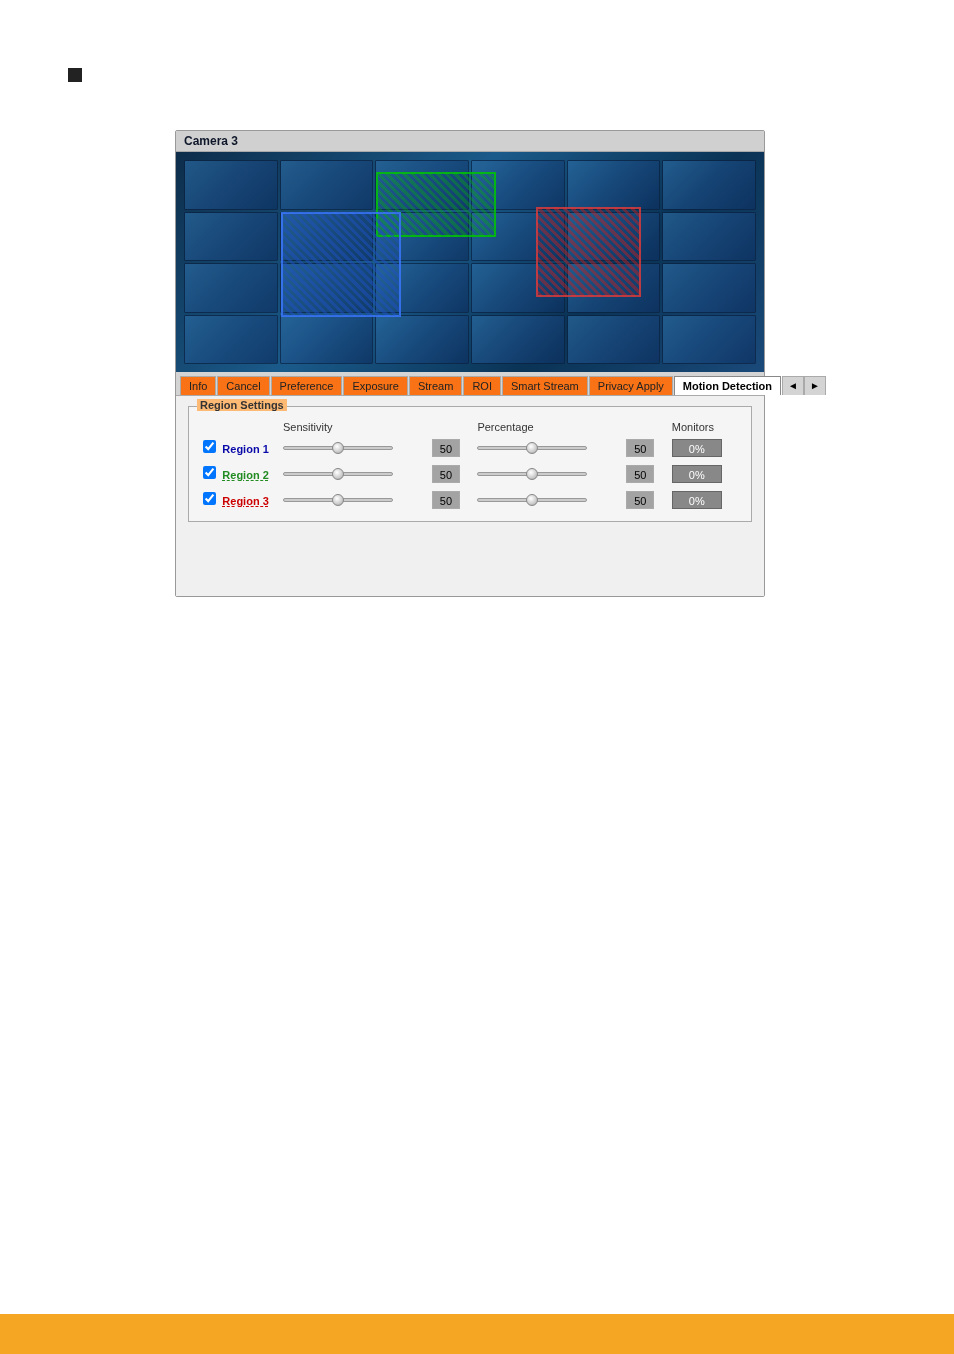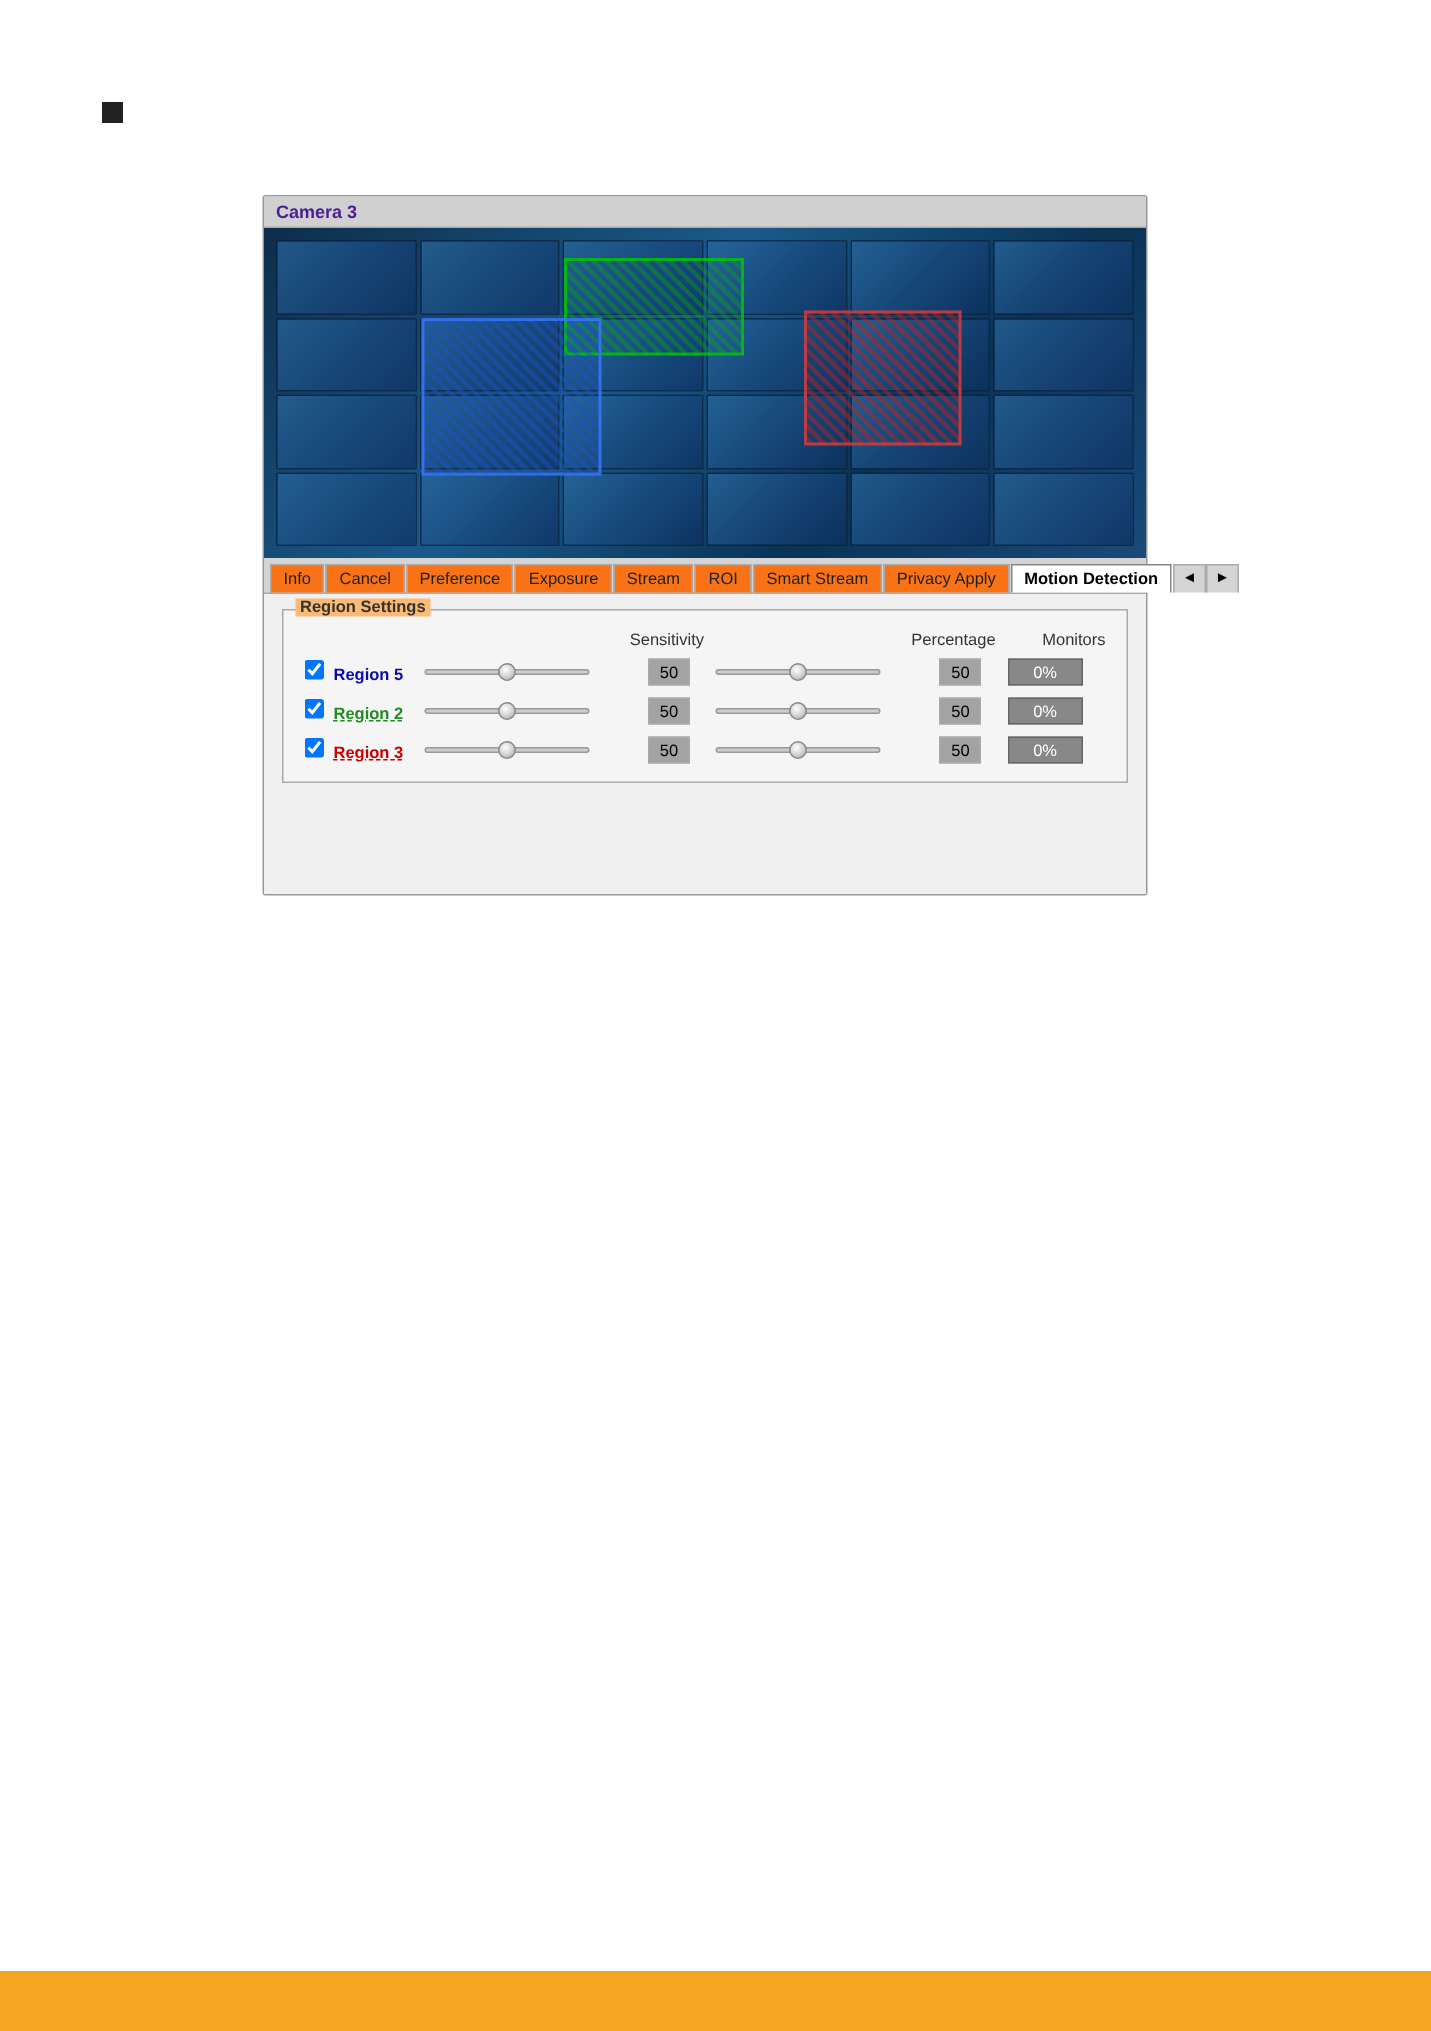--- a/index.html
+++ b/index.html
@@ -40,21 +40,21 @@
       border: 1px solid #999;
       border-radius: 2px;
     }
 
     .camera-titlebar {
       background: #d0d0d0;
       border-bottom: 1px solid #aaa;
       padding: 3px 8px;
       font-size: 12px;
       font-weight: bold;
-      color: #4c1d95;
+      color: #0f172a;
     }
 
     .camera-video-area {
       position: relative;
       width: 100%;
       height: 220px;
       background: #1a3a5c;
       overflow: hidden;
     }
 
@@ -200,21 +200,21 @@
     .region-table {
       width: 100%;
       border-collapse: collapse;
       margin-top: 4px;
     }
 
     .region-table th {
       font-size: 11px;
       font-weight: normal;
       color: #333;
-      text-align: right;
+      text-align: left;
       padding: 2px 4px;
     }
 
     .region-table th:first-child {
       text-align: left;
       width: 80px;
     }
 
     .region-table td {
       padding: 4px 4px;
@@ -386,21 +386,21 @@
             <th colspan="2">Sensitivity</th>
             <th colspan="2">Percentage</th>
             <th>Monitors</th>
           </tr>
         </thead>
         <tbody>
 
           <tr>
             <td>
               <input type="checkbox" class="region-checkbox" checked="" style="">
-              <span class="region-label-1">Region 5</span>
+              <span class="region-label-1">Region 1</span>
             </td>
             <td>
               <div class="slider-container">
                 <div class="slider-track">
                   <div class="slider-thumb"></div>
                 </div>
               </div>
             </td>
             <td>
               <div class="value-box">50</div>

